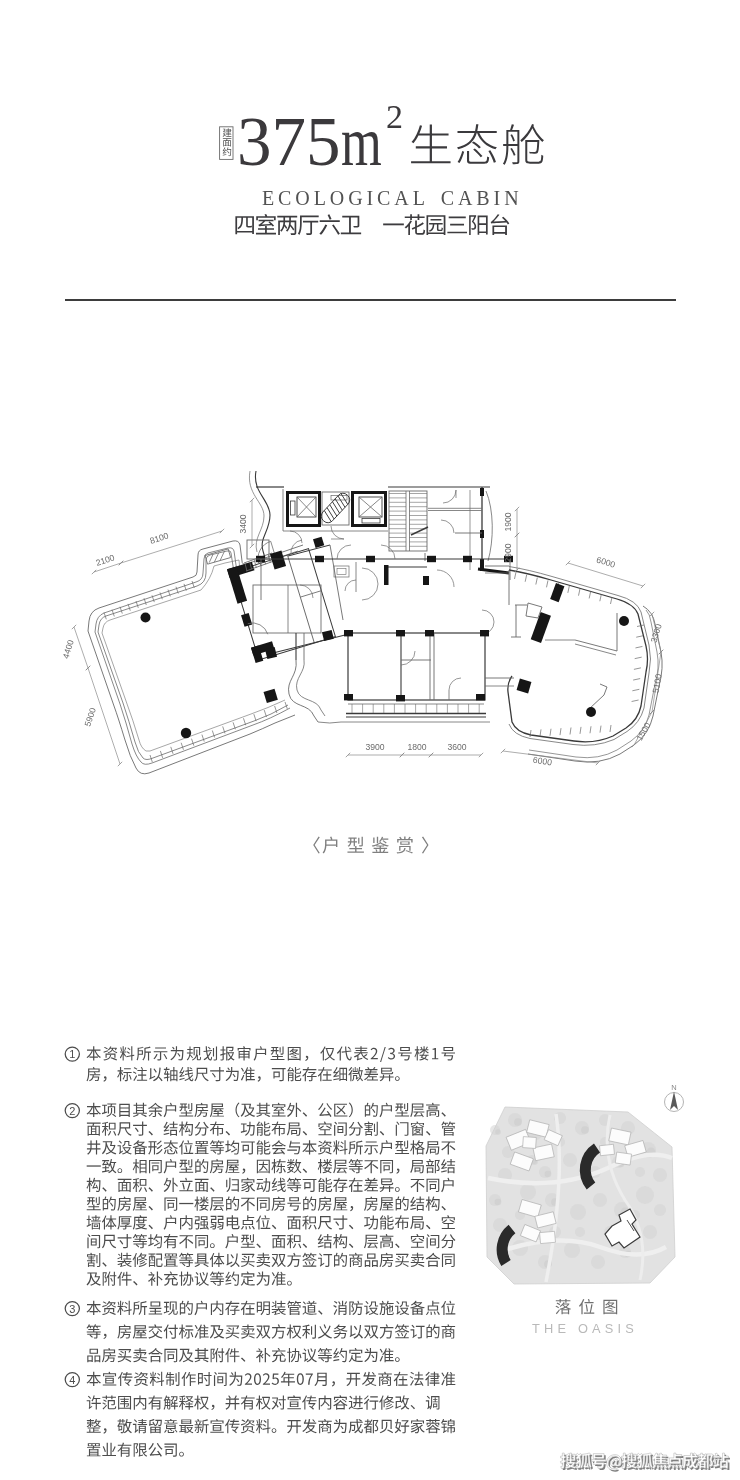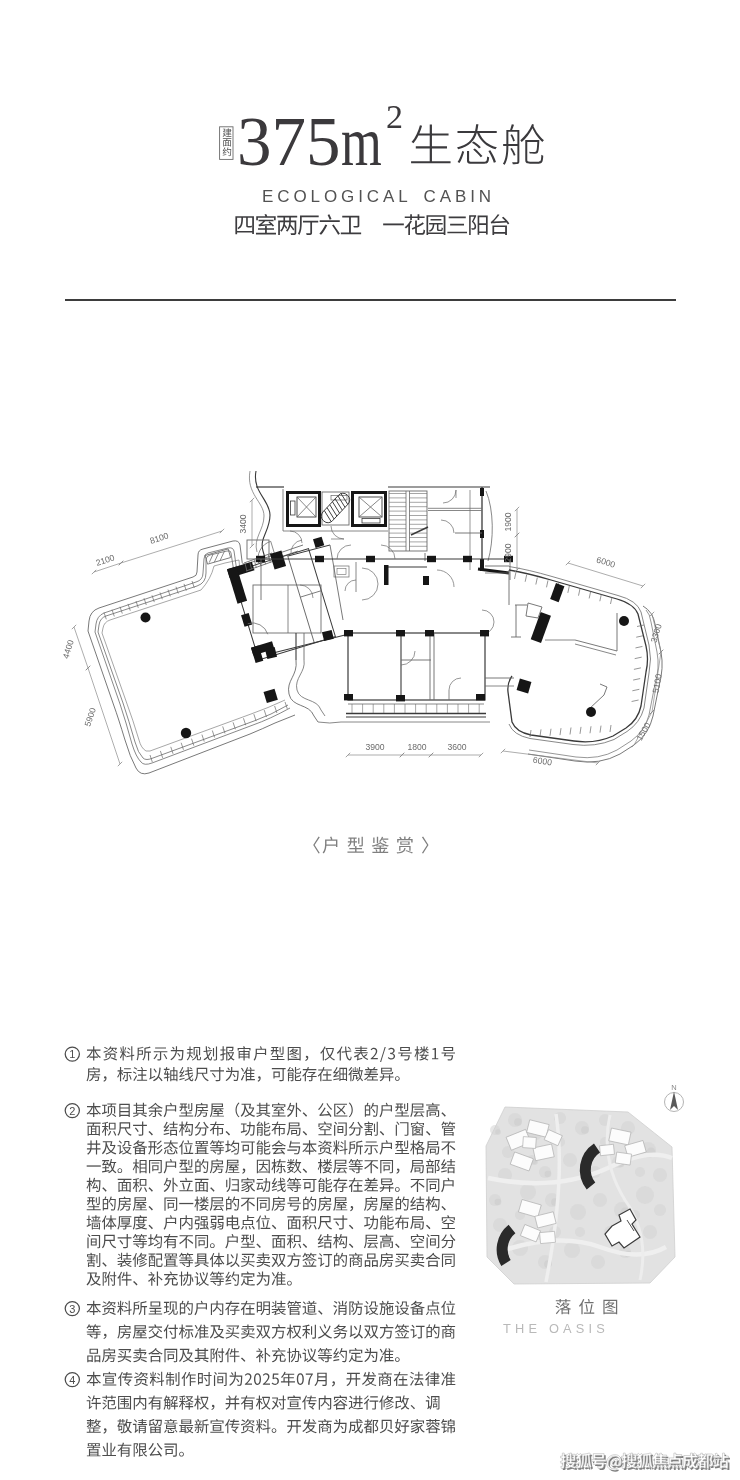--- a/index.html
+++ b/index.html
@@ -1,22 +1,22 @@
 <!DOCTYPE html>
 <html><head><meta charset="utf-8"><style>
 html,body{margin:0;padding:0;background:#fff;width:740px;height:1480px;overflow:hidden}
 *{box-sizing:border-box}
 .abs{position:absolute}
 body{font-family:"Liberation Sans",sans-serif;position:relative}
 </style></head><body>
 <div class="abs" style="left:237px;top:108px;width:260px;height:70px;color:#3b393c;font-family:'Liberation Serif',serif;font-size:69px;line-height:69px;white-space:nowrap">375<span style="display:inline-block;transform:scaleX(0.76);transform-origin:0 100%;letter-spacing:-2px">m</span></div>
 <div class="abs" style="left:386px;top:98px;color:#3b393c;font-family:'Liberation Serif',serif;font-size:34px;">2</div>
-<div class="abs" style="left:262px;top:186.5px;width:300px;color:#525252;font-size:17px;letter-spacing:3.9px;font-weight:normal;font-family:Liberation Sans, sans-serif"><span style="margin-right:12px">ECOLOGICAL</span>CABIN</div>
+<div class="abs" style="left:262px;top:186.5px;width:300px;color:#525252;font-size:20px;letter-spacing:3.9px;font-weight:normal;font-family:Liberation Serif, serif"><span style="margin-right:12px">ECOLOGICAL</span>CABIN</div>
 <div class="abs" style="left:65px;top:299px;width:610.5px;height:2px;background:#3d3d3d"></div>
-<div class="abs" style="left:503px;top:1320.5px;width:200px;color:#b9b9b9;font-size:12.8px;letter-spacing:4.2px;font-family:'Liberation Sans'">THE OASIS</div>
+<div class="abs" style="left:532px;top:1320.5px;width:200px;color:#b9b9b9;font-size:12.8px;letter-spacing:4.2px;font-family:'Liberation Sans'">THE OASIS</div>
 <div class="abs" style="left:0;top:0"><svg width="740" height="1480" viewBox="0 0 740 1480">
       <path d="M303,545 L265,558 L246,564 Q242,565 242,561 L240,545 Q239,540 233,541 L203,549 Q198,550 198,555 L197,572 Q197,576 193,577 L99,608 Q90,611 89,621 L88,631 L114,706 Q118,717 125,740 Q130,757 136,768 Q140,776 149,773 L250,734 Q262,729 275,723 L295,715" fill="none" stroke="#6a6a6a" stroke-width="0.9"></path>
       <path d="M298,551 L246,569 Q236,572 236,565 L234,551 Q233,547 228,548 L208,553 Q204,554 204,559 L203,573 Q203,580 196,582 L104,613 Q97,616 96,624 L95,632 L120,704 Q126,722 132,744 Q136,757 141,762 Q144,766 152,763 L253,725 Q270,719 290,708" fill="none" stroke="#6a6a6a" stroke-width="0.8"></path>
       <path d="M298,554 L247,572 Q233,576 233,566 L231,553 Q231,550 227,551 L210,555 Q206,556 206,560 L206,573 Q206,583 197,586 L106,616 Q100,618 99,625 L98,632 L123,703 Q129,721 135,742 Q138,753 143,758 Q146,761 153,758 L254,721 Q271,715 288,705" fill="none" stroke="#6a6a6a" stroke-width="0.8"></path>
       <path d="M295,560 L250,576 Q240,580 240,572 L239,560 L225,563 L214,566 Q211,579 201,590 L110,620 Q104,622 103,628 L102,633 L126,701 Q133,720 139,740 Q141,748 146,751 L150,751 L251,714 Q268,708 285,700" fill="none" stroke="#6a6a6a" stroke-width="0.7" opacity="0.85"></path>
       <g transform="rotate(-16 218 557)">
         <rect x="206" y="552" width="24" height="9" fill="none" stroke="#6a6a6a" stroke-width="0.8"></rect>
         <line x1="208" y1="560" x2="214" y2="553" stroke="#6a6a6a" stroke-width="0.7"></line>
         <line x1="213" y1="561" x2="220" y2="553" stroke="#6a6a6a" stroke-width="0.7"></line>
         <line x1="219" y1="561" x2="226" y2="553" stroke="#6a6a6a" stroke-width="0.7"></line>

